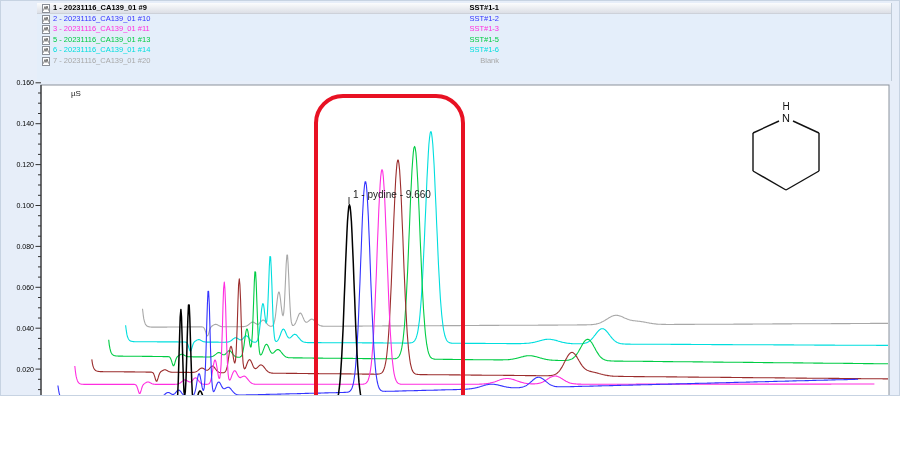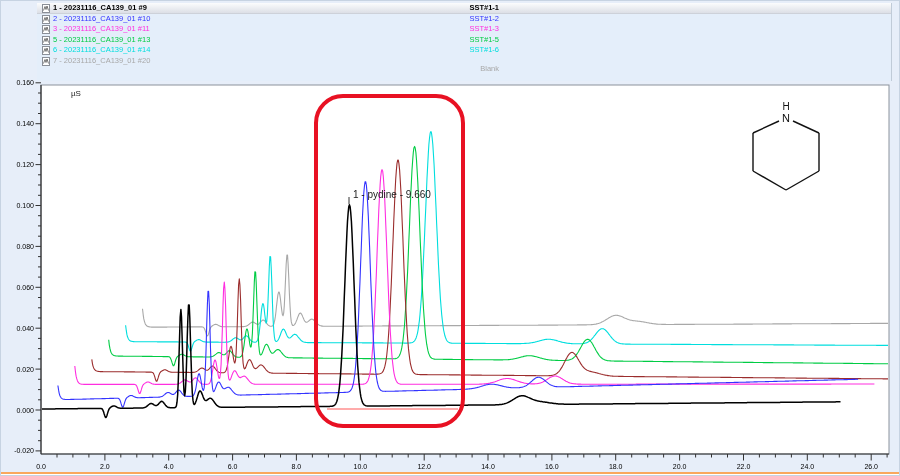--- a/index.html
+++ b/index.html
@@ -1,17 +1,17 @@
 <!DOCTYPE html>
 <html><head>
 <meta charset="utf-8">
 <style>
   html,body{margin:0;padding:0;}
   body{font-family:"Liberation Sans",sans-serif;}
-  .screen{position:relative;width:900px;height:476px;background:#e7eef9;overflow:hidden;
+  .screen{position:relative;width:900px;height:396px;background:#e7eef9;overflow:hidden;
           border:1px solid #c7d3e2;box-sizing:border-box;}
   
   .legend{position:absolute;left:36px;top:2px;width:854px;height:78px;background:#e4eefa;
           border-right:1px solid #c0cbd8;}
   .lrow{position:relative;height:10.6px;line-height:10.6px;font-size:7.5px;color:#333;
         white-space:nowrap;cursor:default;}
   .lrow.selected{background:linear-gradient(#fbfcfd,#dcdfe6);border-bottom:1px solid #cdd1d9;
         box-sizing:border-box;font-weight:bold;}
   .licon{position:absolute;left:5px;top:1px;}
   .llabel{position:absolute;left:16px;top:0;}
@@ -70,21 +70,21 @@
         </svg>
       <span class="llabel" style="color: rgb(0, 222, 222);">6 - 20231116_CA139_01 #14</span>
       <span class="lsample" style="color: rgb(0, 222, 222);">SST#1-6</span>
     </div>
     <div class="lrow">
       <svg class="licon" width="9" height="9">
           <rect x="0.5" y="0.5" width="7" height="8" fill="#fff" stroke="#8a8f98"></rect>
           <polyline points="1.5,6.5 3,2.5 4,5.5 5,2 6.5,6.5" fill="none" stroke="#555" stroke-width="0.8"></polyline>
         </svg>
       <span class="llabel" style="color: rgb(168, 168, 168);">7 - 20231116_CA139_01 #20</span>
-      <span class="lsample" style="color: rgb(168, 168, 168); margin-top: 8px;">Blank</span>
+      <span class="lsample" style="color: rgb(168, 168, 168);">Blank</span>
     </div>
   </div>
 
   <svg id="plot" width="900" height="476" viewBox="0 0 900 476">
       <defs>
         <clipPath id="pc">
           <rect x="41" y="85" width="846" height="367"></rect>
         </clipPath>
       </defs>
       <rect x="40" y="84" width="848" height="369" fill="#ffffff" stroke="#8b929c" stroke-width="1"></rect>

